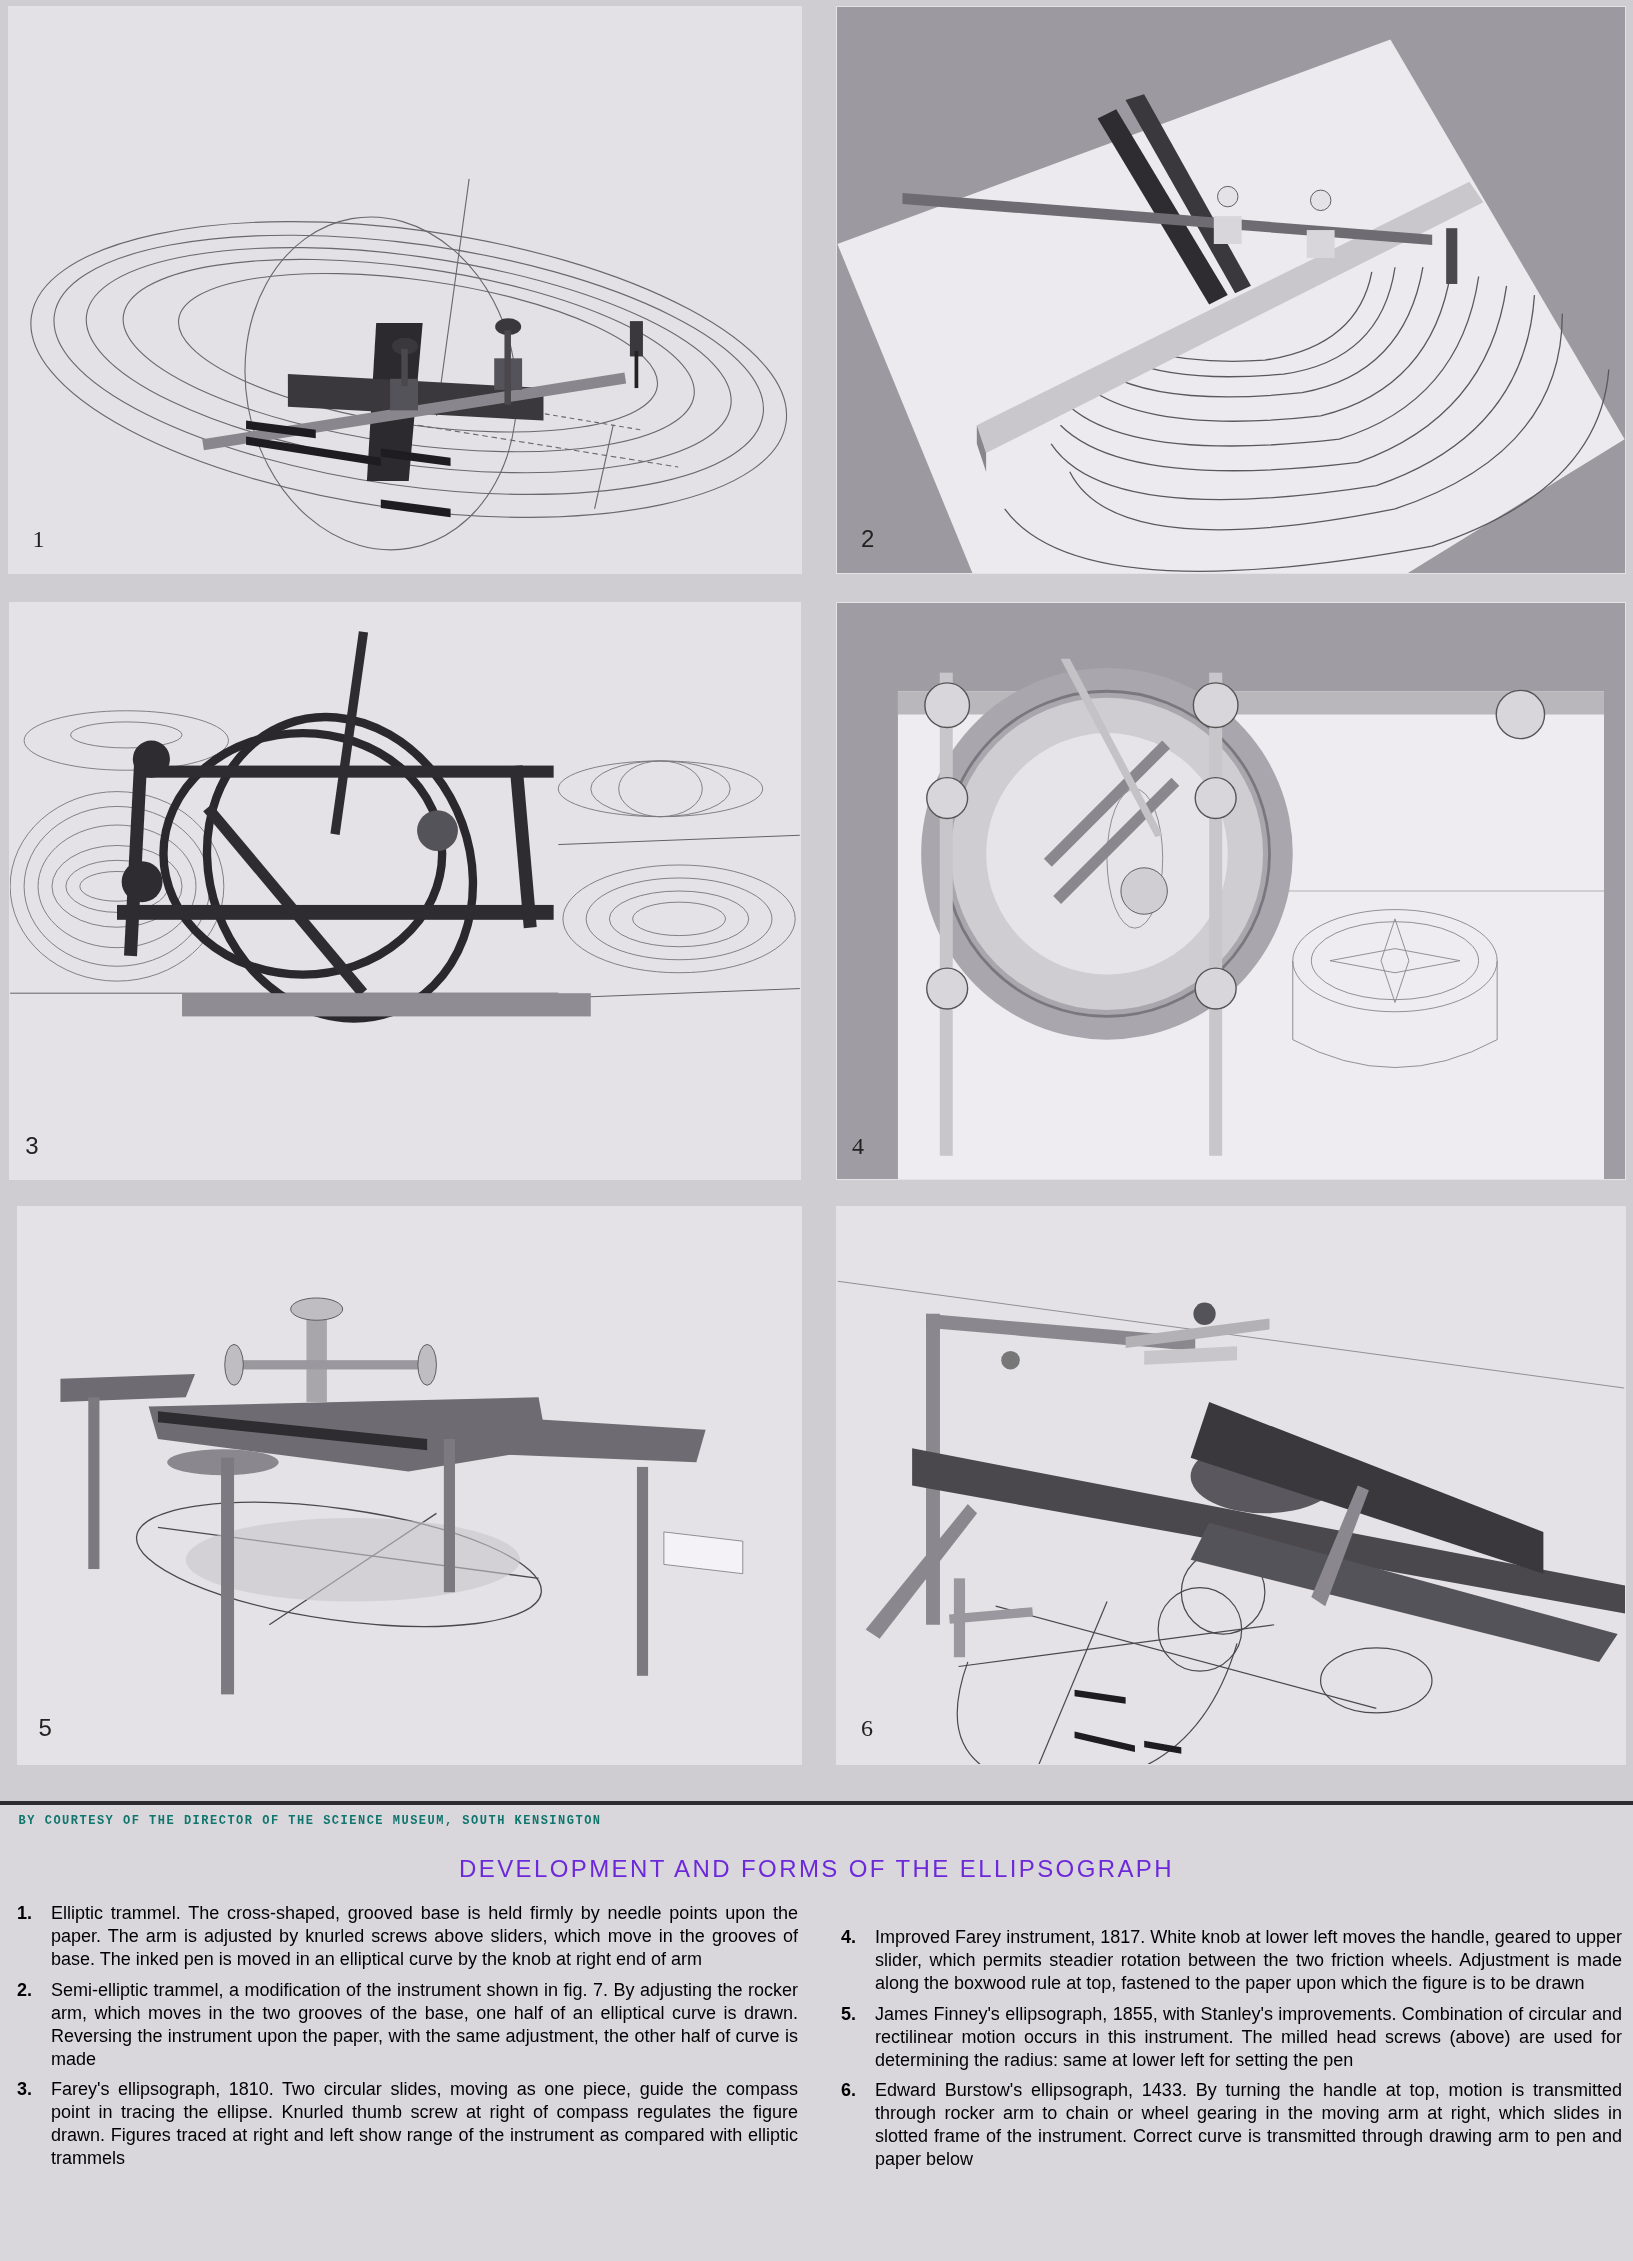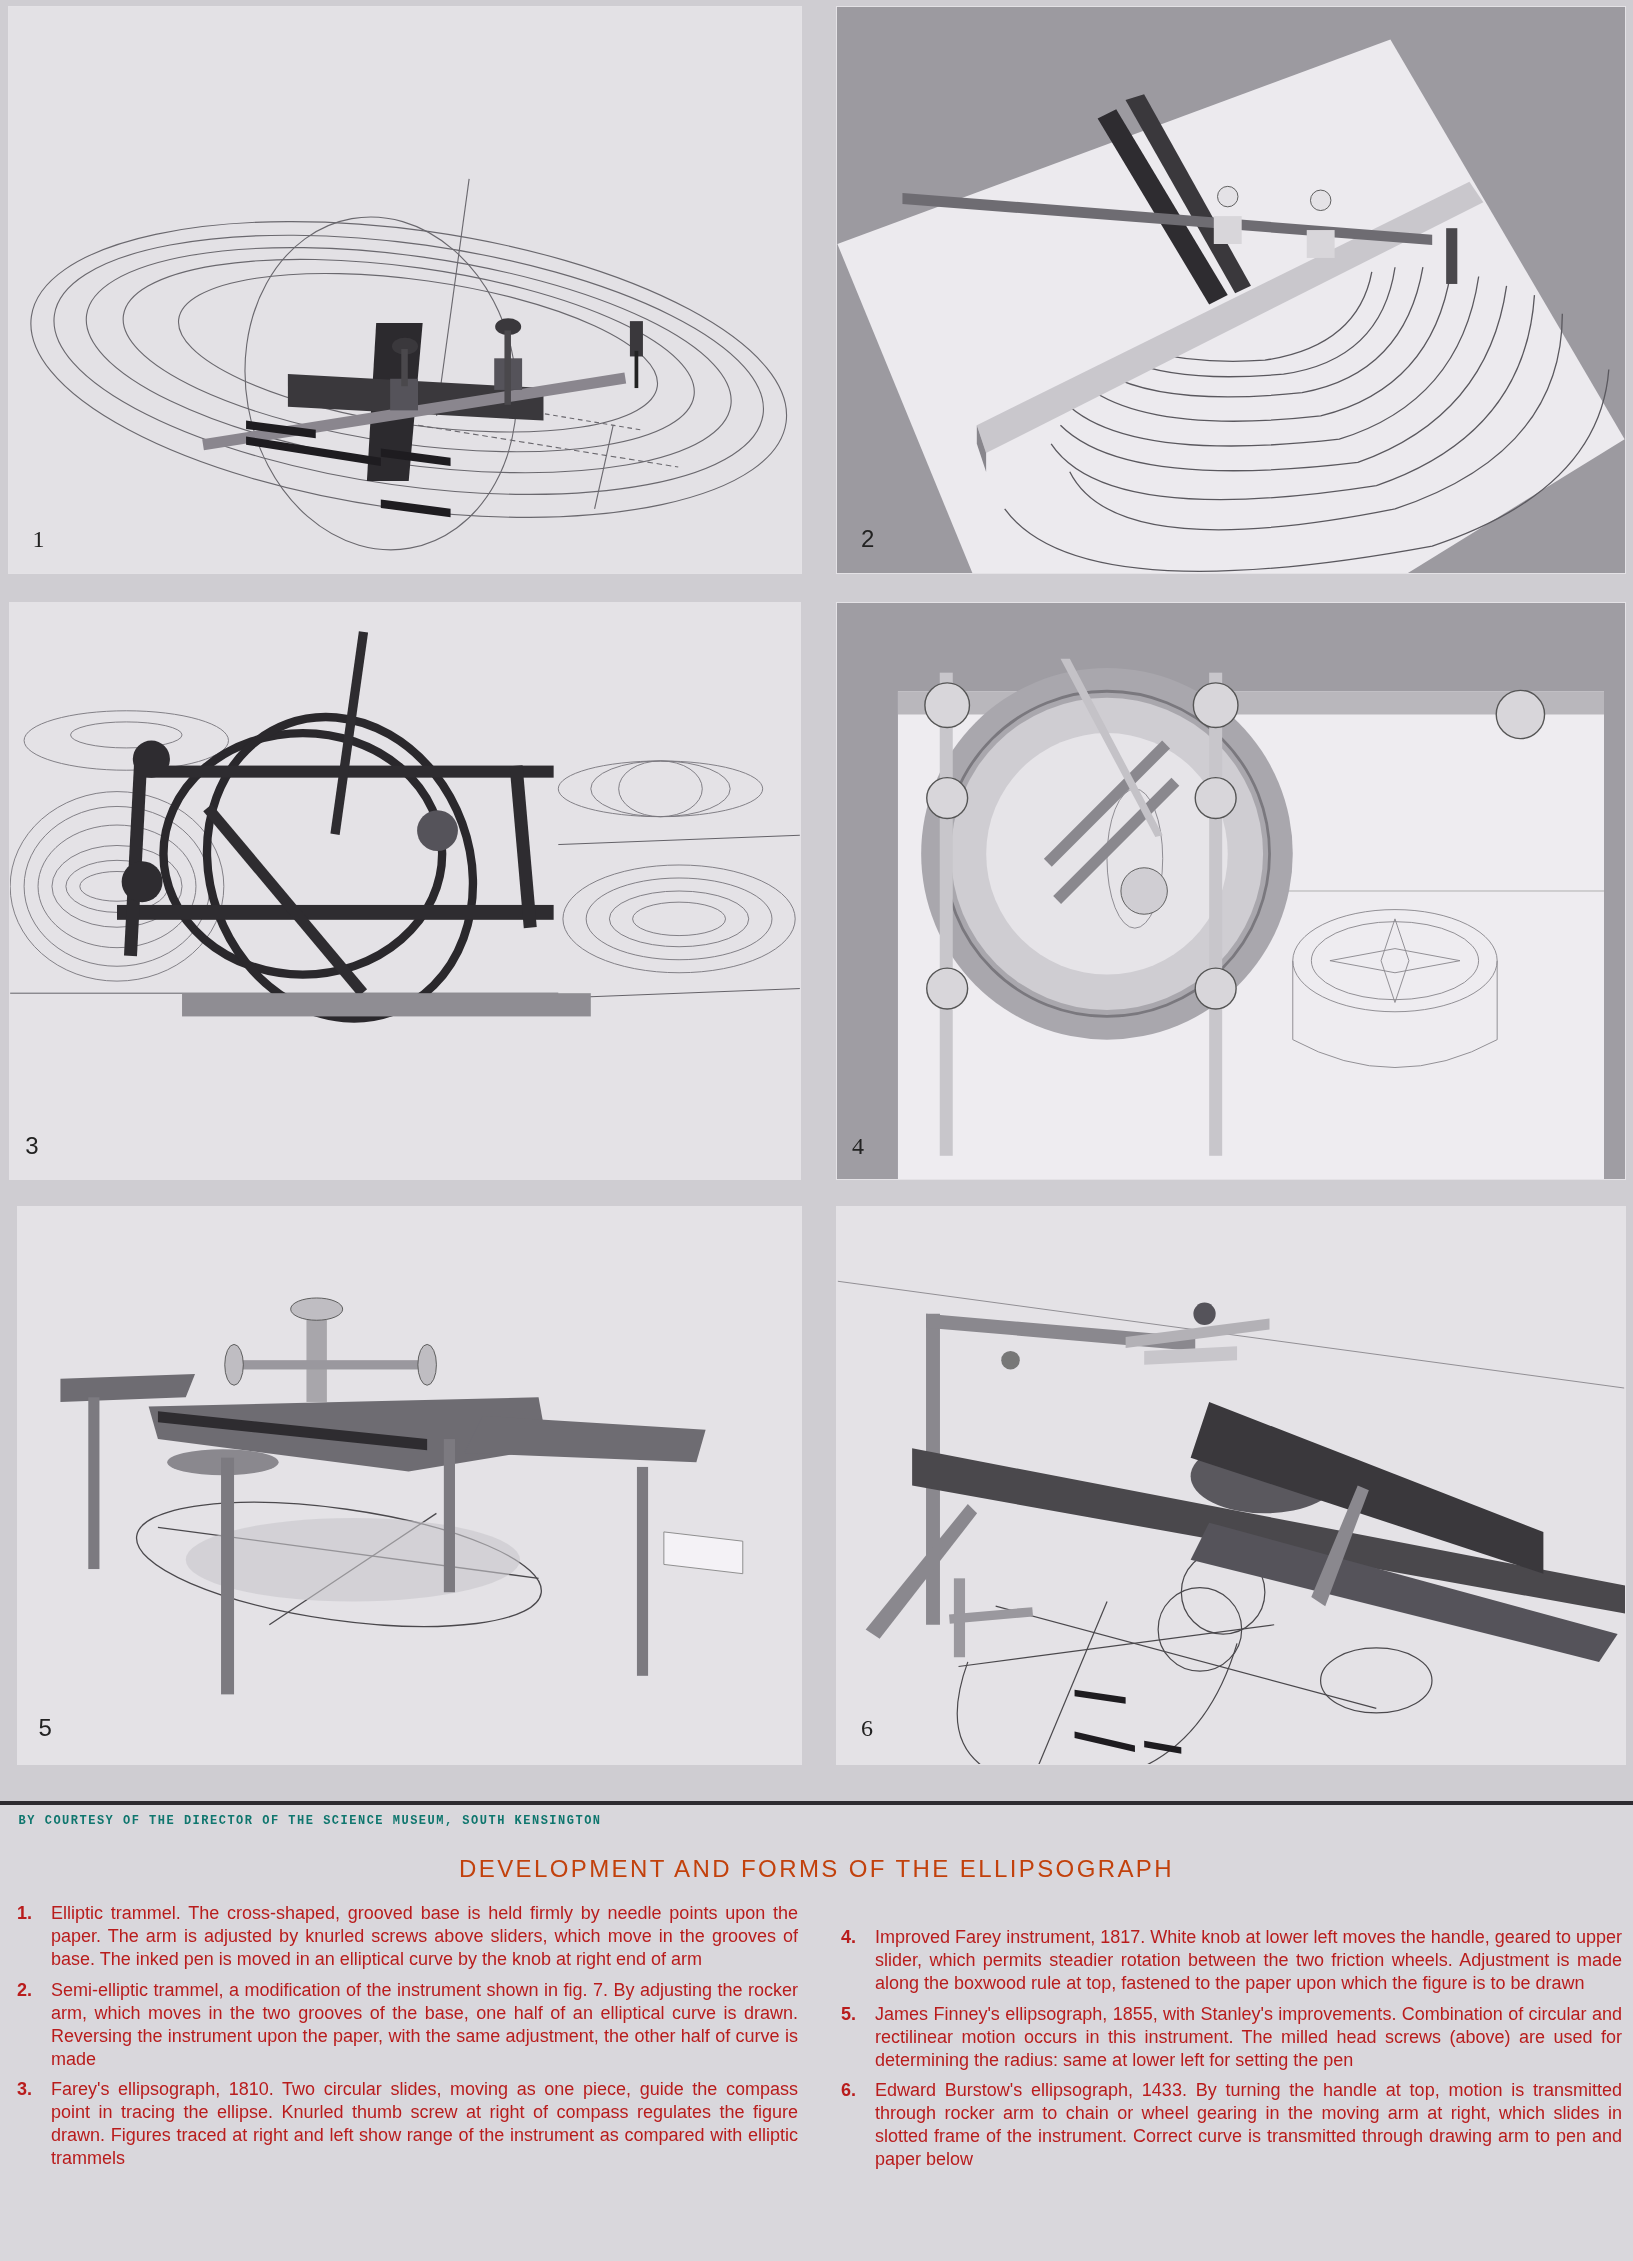--- a/index.html
+++ b/index.html
@@ -17,28 +17,28 @@
     font-size:24px; color:#222; line-height:1;
   }
   .fig-num.sans { font-family:"Liberation Sans", sans-serif; }
   .rule { position:absolute; left:0; top:1801px; width:1633px; height:3.7px; background:#2d2b30; }
   .credit {
     position:absolute; left:18.6px; top:1814px;
     font-size:12px; letter-spacing:1.5px; font-weight:bold; color:#0f766e;font-family:Liberation Mono, monospace;
   }
   .title {
     position:absolute; left:0; top:1855px; width:1633px; text-align:center;
-    font-size:24px; letter-spacing:2.4px; color:#c2410c;
+    font-size:24px; letter-spacing:2.4px; color:#6d28d9;
   }
   .captions { position:absolute; top:1902px; left:0; width:1633px; }
   .col { position:absolute; top:0; width:783px; }
   .col.left { left:17px; width:781px; }
   .col.right { left:841px; width:781px; }
   .cap {
-    font-size:18px; line-height:23px; color:#b91c1c; text-align:justify;
+    font-size:18px; line-height:23px; color:#000000; text-align:justify;
     padding-left:34px; text-indent:-34px; margin:0 0 7.5px 0;
   }
   .cap .num { display:inline-block; width:34px; text-indent:0; font-weight:bold; }
 </style>
 </head>
 <body>
 
 <div class="plate">
 
   <div class="panel" style="left:7.5px;top:5.6px;width:794px;height:568px;background:#e3e1e5;">

